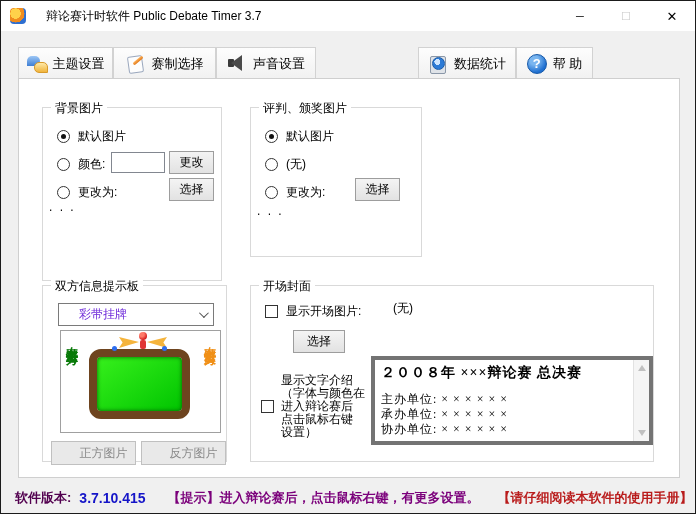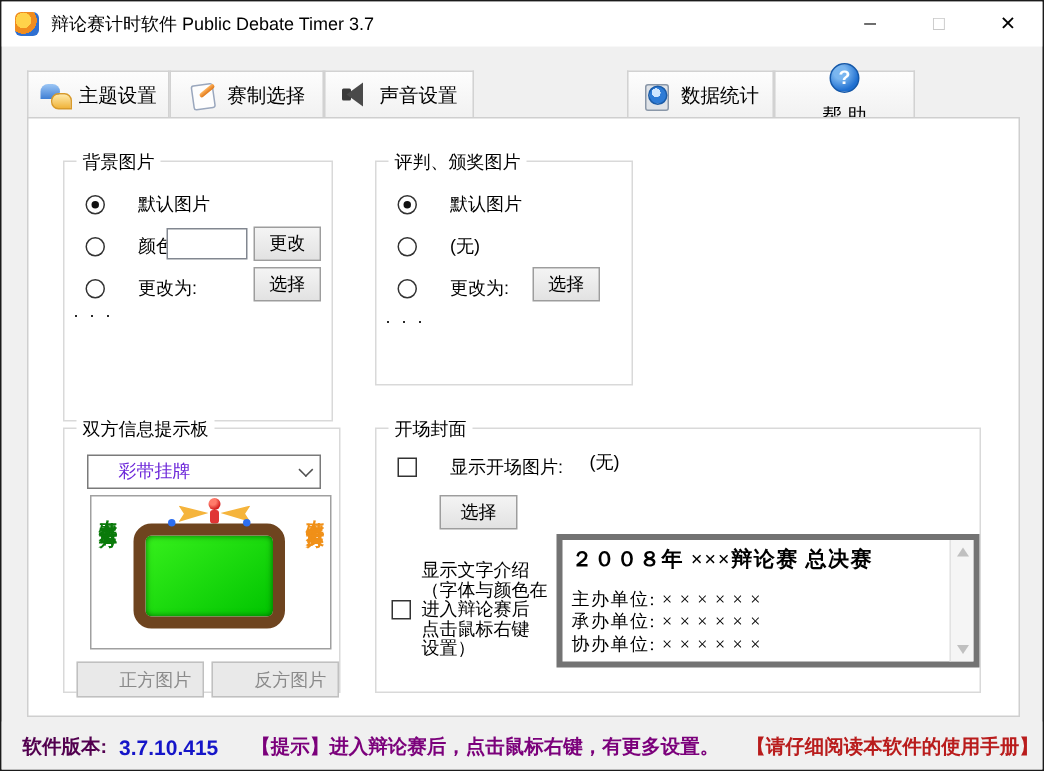--- a/index.html
+++ b/index.html
@@ -5,21 +5,21 @@
   * { margin:0; padding:0; box-sizing:border-box; }
   body { font-family:"Liberation Sans","DejaVu Sans",sans-serif; background:#555; }
   .window { position:relative; width:696px; height:514px; background:#f0f0f0;
             border:1px solid #1b1b1b; overflow:hidden; }
 
   
   .titlebar { position:absolute; left:0; top:0; width:100%; height:30px; background:#ffffff;
               display:flex; align-items:center; }
   .app-icon { width:16px; height:16px; margin-left:9px; border-radius:4px;
               background: radial-gradient(circle at 35% 35%, #ffd24a 0 35%, #f08c1e 36% 60%, #2f6fd0 61% 100%); }
-  .title-text { font-size:12px; color:#000; margin-left:8px; white-space:nowrap; }
+  .title-text { font-size:12px; color:#000; margin-left:20px; white-space:nowrap; }
   .win-controls { position:absolute; right:0; top:0; height:30px; display:flex; }
   .win-btn { width:46px; height:30px; display:flex; align-items:center; justify-content:center;
              font-size:11px; color:#000; }
   .win-btn.disabled { color:#c9c9c9; }
   .win-btn.close { font-size:13px; }
 
   
   .tab { position:absolute; top:46px; height:32px; background:linear-gradient(#fdfdfd,#f1f1f1);
          border:1px solid #d2d2d2; border-bottom:none; display:flex; align-items:center;
          justify-content:center; gap:6px; font-size:13px; color:#000; z-index:1; }
@@ -54,21 +54,21 @@
       display:flex; align-items:center; justify-content:center; color:#fff; font-weight:bold; font-size:13px; }
 
   
   .panel { position:absolute; left:17px; top:77px; width:662px; height:400px; background:#ffffff;
            border:1px solid #cfcfcf; z-index:2; }
 
   .groupbox { position:absolute; border:1px solid #d9d9d9; }
   .groupbox-title { position:absolute; top:-8px; left:8px; background:#ffffff; padding:0 4px;
                     font-size:12px; color:#000; white-space:nowrap; }
 
-  .row { position:absolute; display:flex; align-items:center; gap:22px; font-size:12px; color:#000; }
+  .row { position:absolute; display:flex; align-items:center; gap:8px; font-size:12px; color:#000; }
   .radio { width:13px; height:13px; border:1px solid #333; border-radius:50%; background:#fff;
            position:relative; flex:0 0 auto; }
   .radio.checked::after { content:""; position:absolute; inset:3px; border-radius:50%; background:#111; }
   .checkbox { width:13px; height:13px; border:1px solid #333; background:#fff; flex:0 0 auto; }
 
   .btn { position:absolute; display:flex; align-items:center; justify-content:center;
          font-size:12px; color:#000; background:linear-gradient(#f4f4f4,#e2e2e2);
          border:1px solid #9d9d9d; }
   .btn.disabled { color:#8a8a8a; background:#e9e9e9; border-color:#c0c0c0;padding-left:20px; }
 
@@ -155,21 +155,21 @@
     <span>赛制选择</span>
   </div>
   <div class="tab" style="left:215px; width:100px;">
     <span class="ticon icon-speaker"></span>
     <span>声音设置</span>
   </div>
   <div class="tab" style="left:417px; width:98px;">
     <span class="ticon icon-stats"></span>
     <span>数据统计</span>
   </div>
-  <div class="tab" style="left:515px; width:94px;flex-direction:column;">
+  <div class="tab" style="left:515px; width:77px;">
     <span class="ticon icon-help"></span>
     <span>帮 助</span>
   </div>
 
   <div class="panel">
 
     <div class="groupbox" style="left:23px; top:28px; width:180px; height:174px;">
       <div class="groupbox-title">背景图片</div>
       <div class="row" style="left:14px; top:20px;">
         <span class="radio checked"></span>

